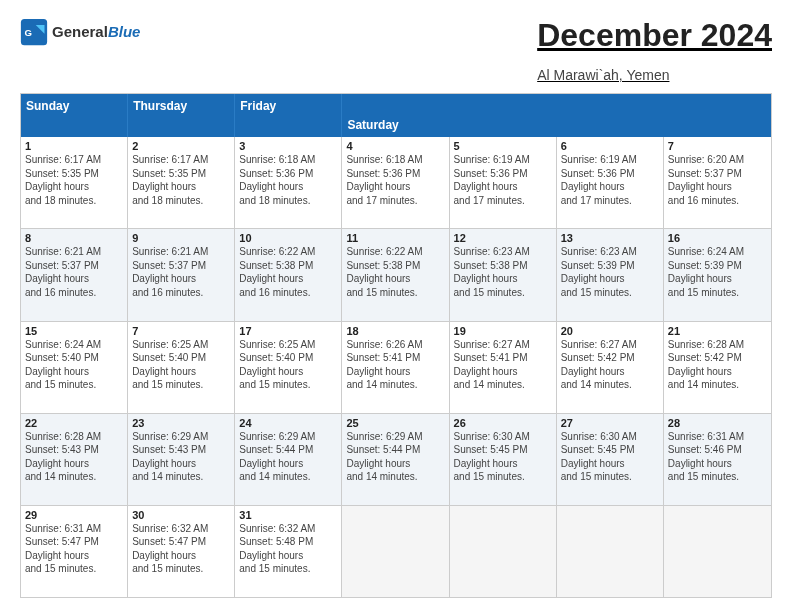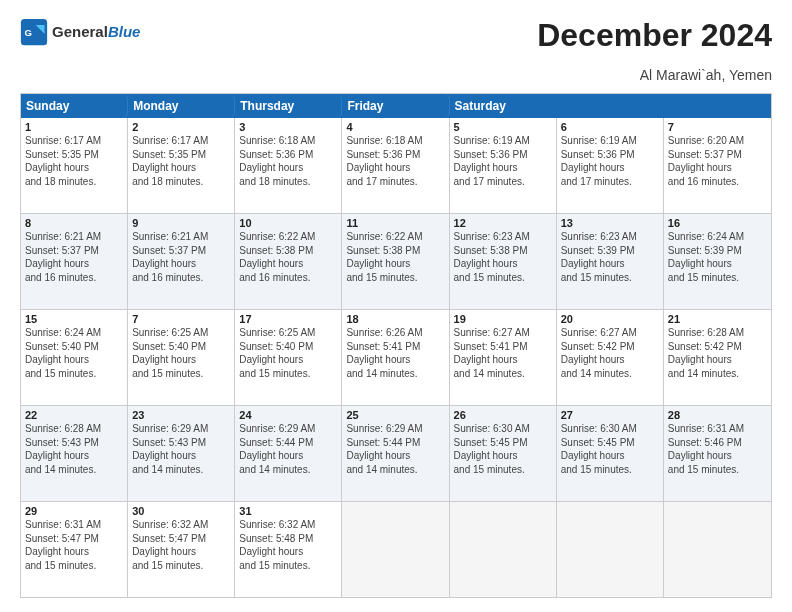--- a/index.html
+++ b/index.html
@@ -43,21 +43,21 @@
       font-weight: bold;
       color: #1a6bb5;
       font-style: italic;
     }
     .logo-icon {
       width: 28px;
       height: 28px;
       margin-right: 4px;
     }
     .title-block {
-      text-align: right;
+      text-decoration: underline;
     }
     .month-title {
       font-size: 32px;
       font-weight: bold;
       color: #222;
       line-height: 1.1;
     }
     .subtitle {
       font-size: 14px;
       color: #444;
@@ -74,23 +74,22 @@
       grid-template-columns: repeat(7, 1fr);
       background: #1a6bb5;
     }
     .cal-header-cell {
       color: #fff;
       font-size: 12px;
       font-weight: bold;
       padding: 5px 5px;
       text-align: left;
       border-right: 1px solid #2a7cc5;
-      border-radius: 6px;
-    }
-    .cal-header-cell:last-child { border-right: none; }
+    }
+    .cal-header-cell:last-child { border-right: none; margin-top: 19px; }
     .cal-body {
       flex: 1;
       display: flex;
       flex-direction: column;
     }
     .cal-row {
       display: grid;
       grid-template-columns: repeat(7, 1fr);
       flex: 1;
       border-top: 1px solid #ccc;
@@ -141,21 +140,20 @@
     </div>
     <div class="title-block">
       <div class="month-title">December 2024</div>
       <div class="subtitle">Al Marawi`ah, Yemen</div>
     </div>
   </div>
 
   <div class="calendar">
     <div class="cal-header">
     <div class="cal-header-cell">Sunday</div>
-        <div class="cal-header-cell">Monday</div>
         <div class="cal-header-cell">Thursday</div>
         <div class="cal-header-cell">Friday</div>
         <div class="cal-header-cell">Saturday</div>
       </div>
     <div class="cal-body">
     <div class="cal-row">
           <div class="cal-cell">
             <div class="day-num">1</div>
             <div class="day-info">Sunrise: 6:17 AM<br>Sunset: 5:35 PM<br>Daylight hours<br>and 18 minutes.</div>
           </div>

